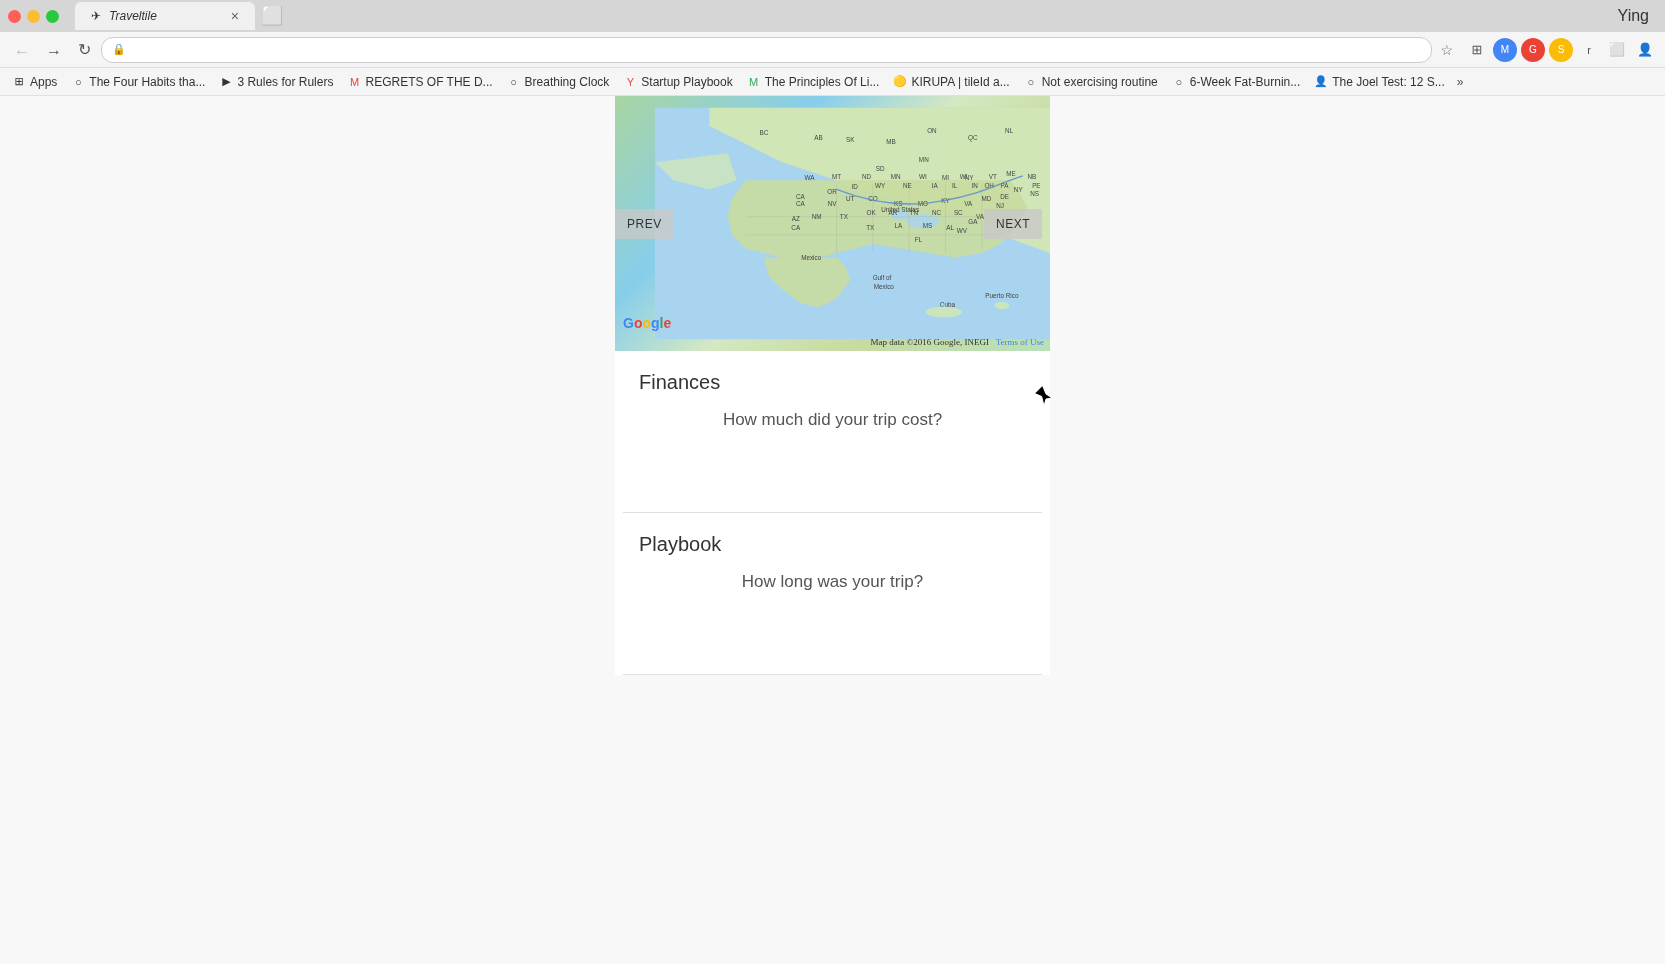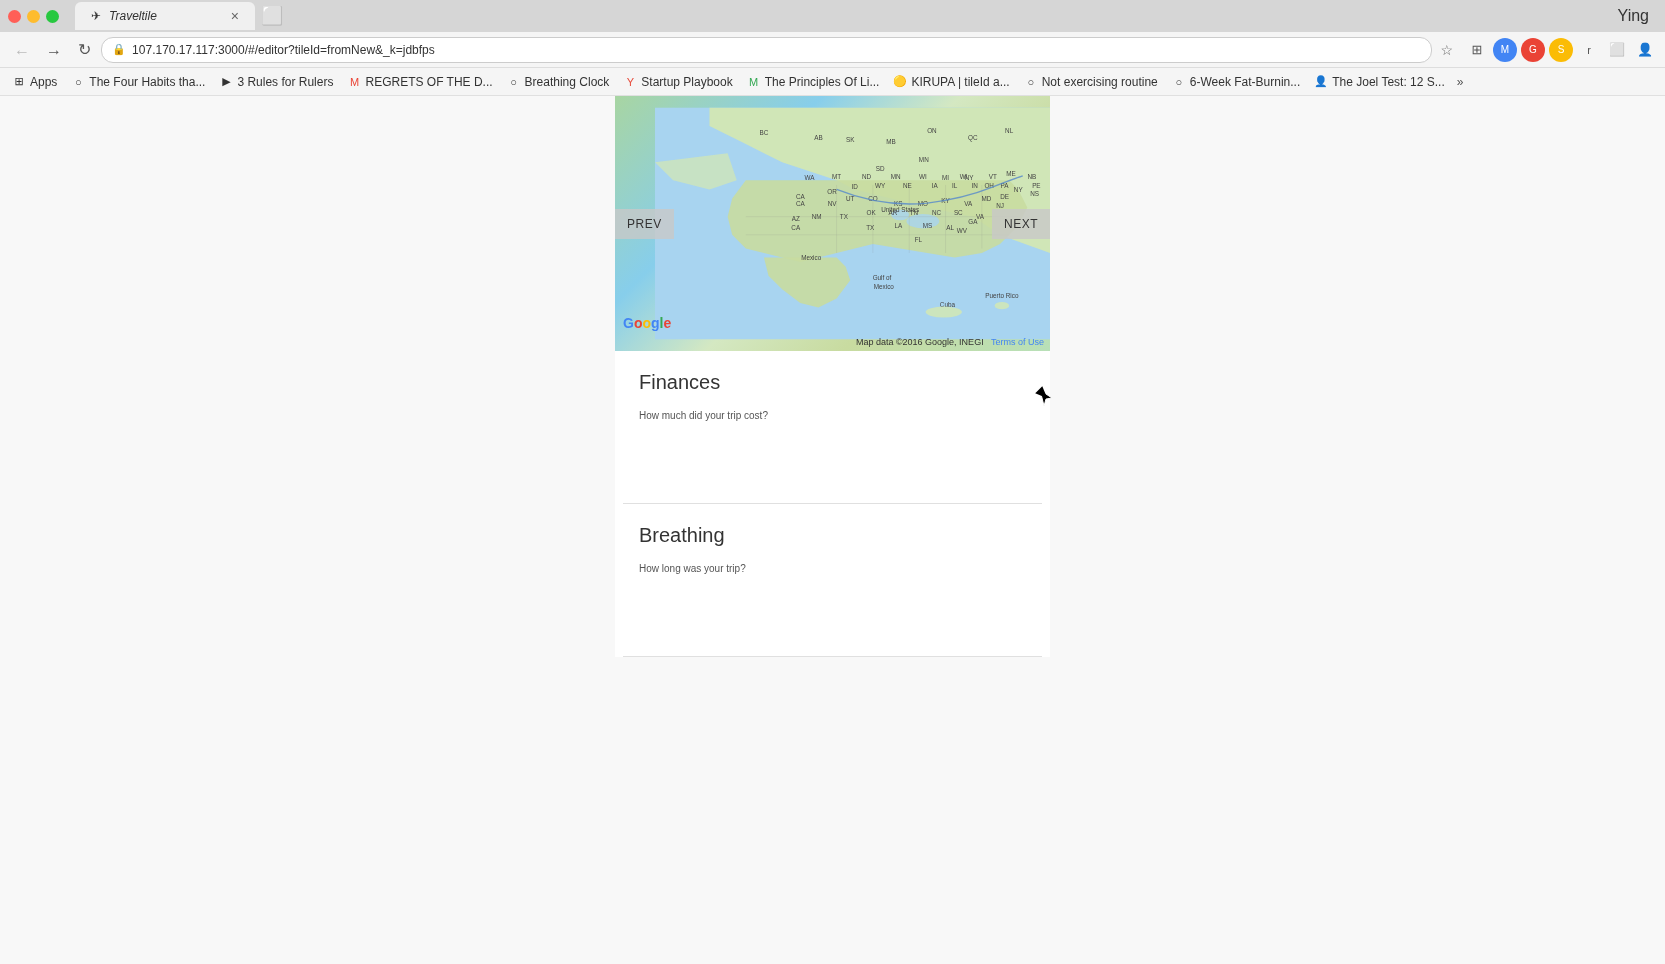--- a/index.html
+++ b/index.html
@@ -48,37 +48,37 @@
 
     
     .map-section { position: relative; width: 100%; height: 255px; }
     .map-bg { width: 100%; height: 100%; background: linear-gradient(135deg, #a8d5a2 0%, #87ceeb 30%, #d4e8c2 50%, #c8dba0 70%, #b8e0b8 100%); position: relative; overflow: hidden; padding-left: 40px; }
 
     
     .map-svg { width: 100%; height: 100%; }
 
     .map-nav-btn { position: absolute; top: 50%; transform: translateY(-50%); background: rgba(200,200,200,0.8); border: none; padding: 8px 12px; font-size: 12px; color: #333; cursor: pointer; font-weight: 500; letter-spacing: 0.5px; }
     .map-prev { left: 0; }
-    .map-next { right: 0; }
+    .map-next { right: 8px; }
     .google-logo { position: absolute; bottom: 24px; left: 8px; font-size: 14px; font-weight: bold; }
     .google-G { color: #4285f4; }
     .google-o1 { color: #ea4335; }
     .google-o2 { color: #fbbc05; }
     .google-g2 { color: #4285f4; }
     .google-l { color: #34a853; }
     .google-e { color: #ea4335; }
-    .map-attribution { position: absolute; bottom: 6px; right: 6px; font-size: 9px; color: #333; }
+    .map-attribution { position: absolute; bottom: 6px; right: 6px; font-size: 9px; color: #333; font-family: Liberation Serif, serif; }
 
     
     .upload-photos { text-align: center; padding: 12px; font-size: 13px; color: #555; letter-spacing: 1px; border-bottom: 1px solid #e8e8e8; background: white; cursor: pointer; }
 
     
     .section { padding: 20px 24px; background: white; }
     .section-title { font-size: 20px; color: #333; margin-bottom: 16px; font-weight: 500; }
-    .section-question { font-size: 10px; color: #555; margin-bottom: 12px; }
+    .section-question { font-size: 17px; color: #555; text-align: center; margin-bottom: 12px; }
     .section-input-area { height: 50px; }
     .section-divider { height: 1px; background: #e0e0e0; margin: 0 8px; }
 
     
     .cursor { position: fixed; width: 12px; height: 18px; pointer-events: none; z-index: 9999; }
     .cursor::before {
       content: '';
       position: absolute;
       top: 0; left: 0;
       width: 0; height: 0;
@@ -109,21 +109,20 @@
     </div>
     <span class="user-label">Ying</span>
   </div>
 
   <div class="nav-bar">
     <button class="nav-btn disabled">←</button>
     <button class="nav-btn">→</button>
     <button class="nav-btn">↻</button>
     <div class="address-bar">
       <span class="address-bar-icon">🔒</span>
-      <span class="address-text">107.170.17.117:3000/#/editor?tileId=fromNew&amp;_k=jdbfps</span>
     </div>
     <button class="star-btn">☆</button>
     <div class="nav-right">
       <button class="nav-icon-btn">⊞</button>
       <button class="nav-icon-btn" style="background:#4285f4;color:white;border-radius:50%;font-size:10px;">M</button>
       <button class="nav-icon-btn" style="background:#ea4335;color:white;border-radius:50%;font-size:10px;">G</button>
       <button class="nav-icon-btn" style="background:#fbbc05;color:white;border-radius:50%;font-size:10px;">S</button>
       <button class="nav-icon-btn" style="font-size:11px;">r</button>
       <button class="nav-icon-btn">⬜</button>
       <button class="nav-icon-btn">👤</button>
@@ -311,21 +310,21 @@
 
     <div class="section">
       <div class="section-title">Finances</div>
       <div class="section-question">How much did your trip cost?</div>
       <div class="section-input-area"></div>
     </div>
 
     <div class="section-divider"></div>
 
     <div class="section">
-      <div class="section-title">Breathing</div>
+      <div class="section-title">Playbook</div>
       <div class="section-question">How long was your trip?</div>
       <div class="section-input-area"></div>
     </div>
 
     <div class="section-divider"></div>
 
 
   </div>
 </div>
 

